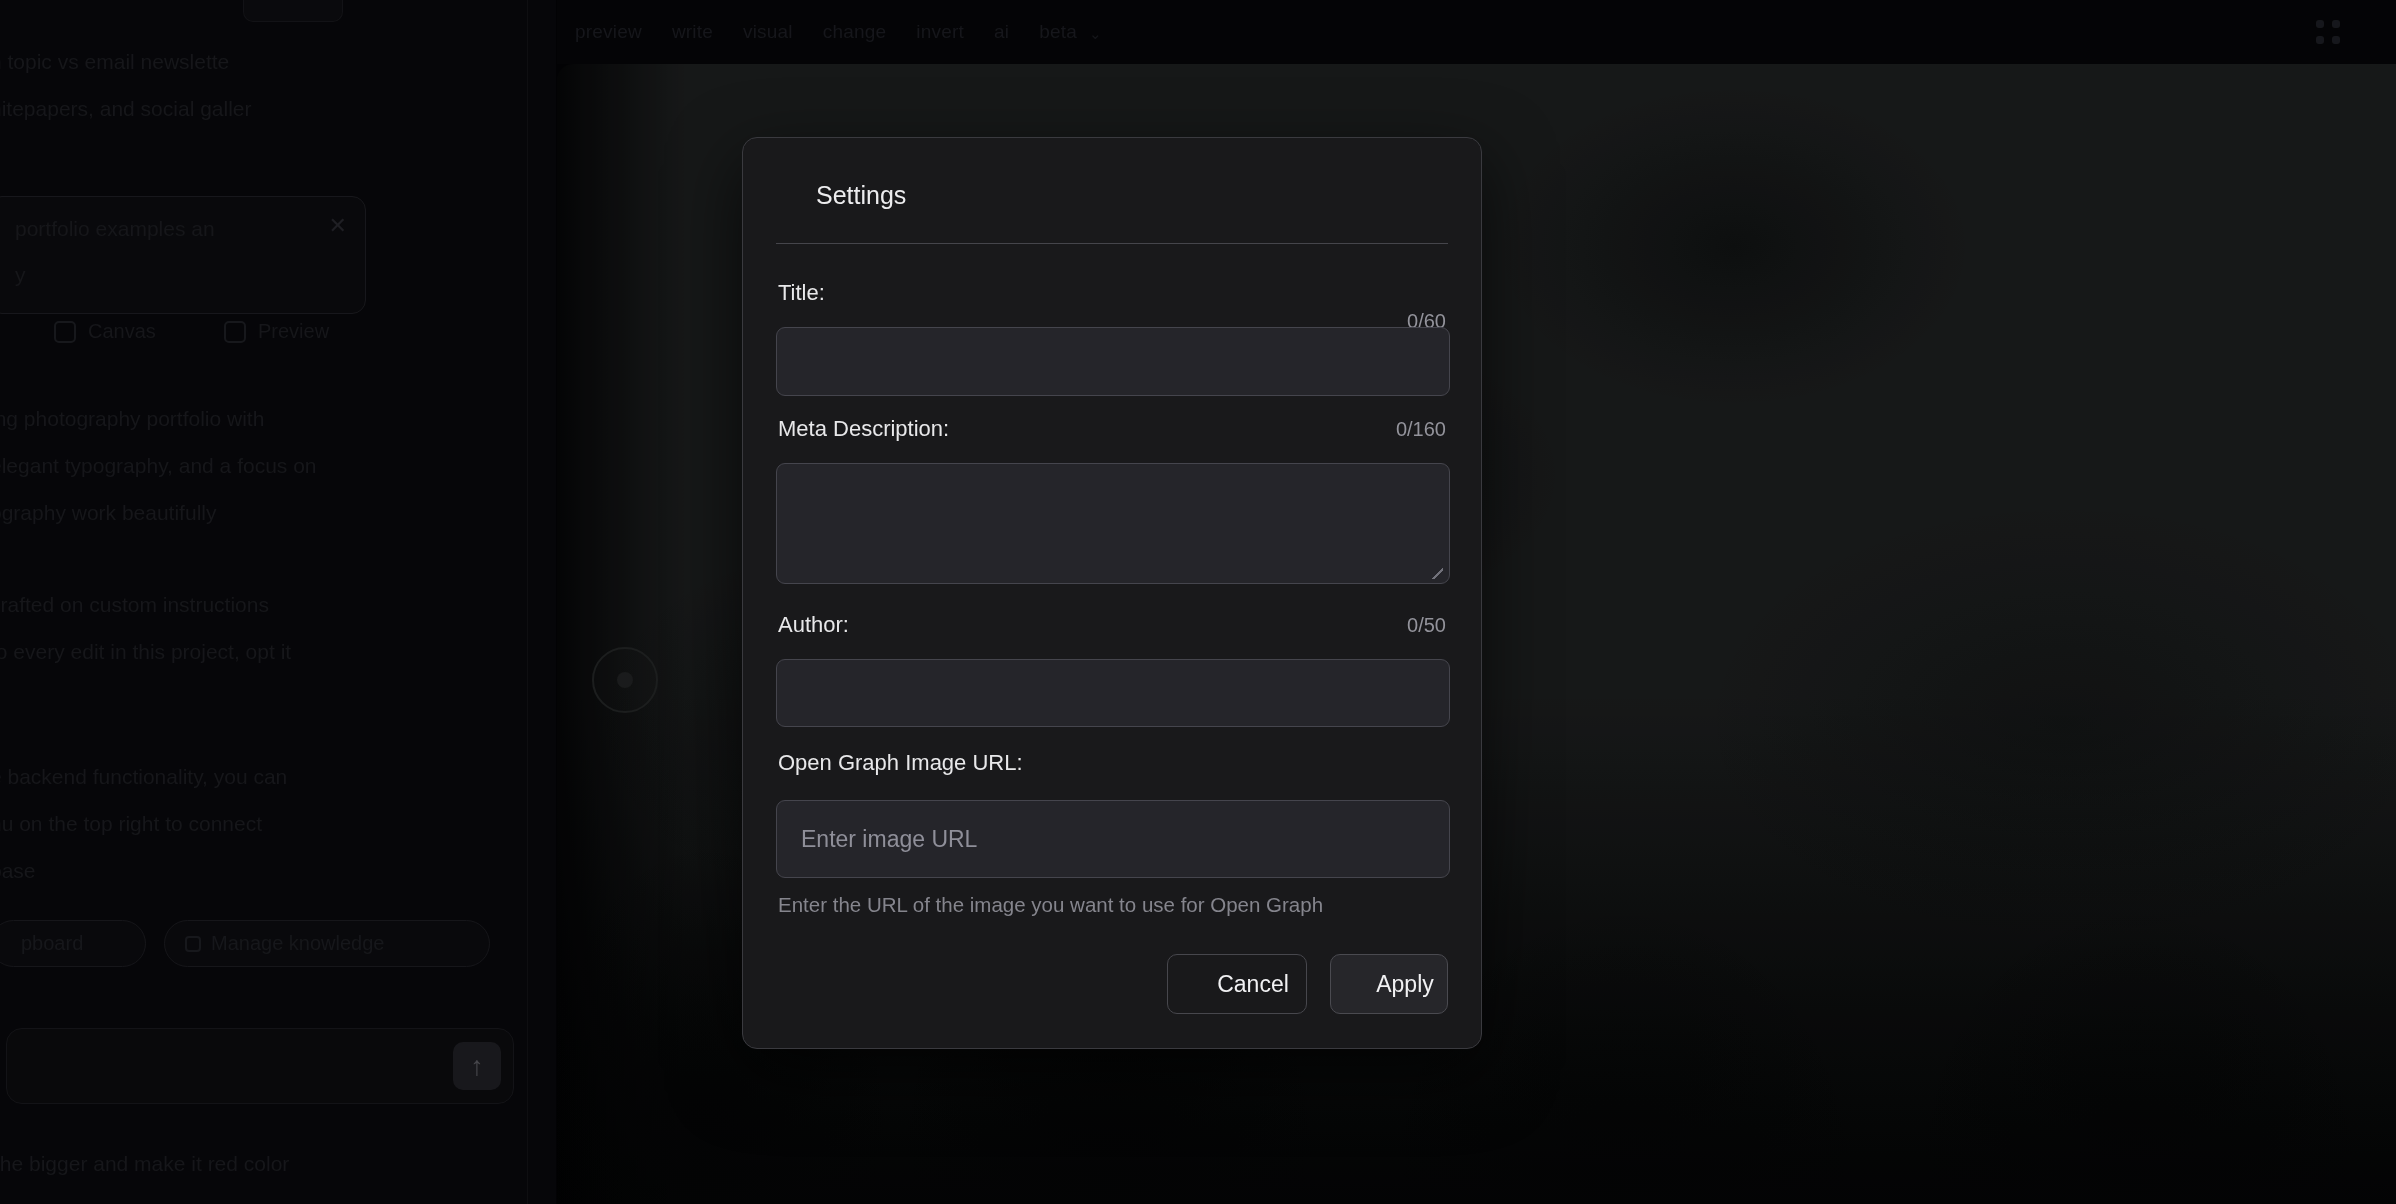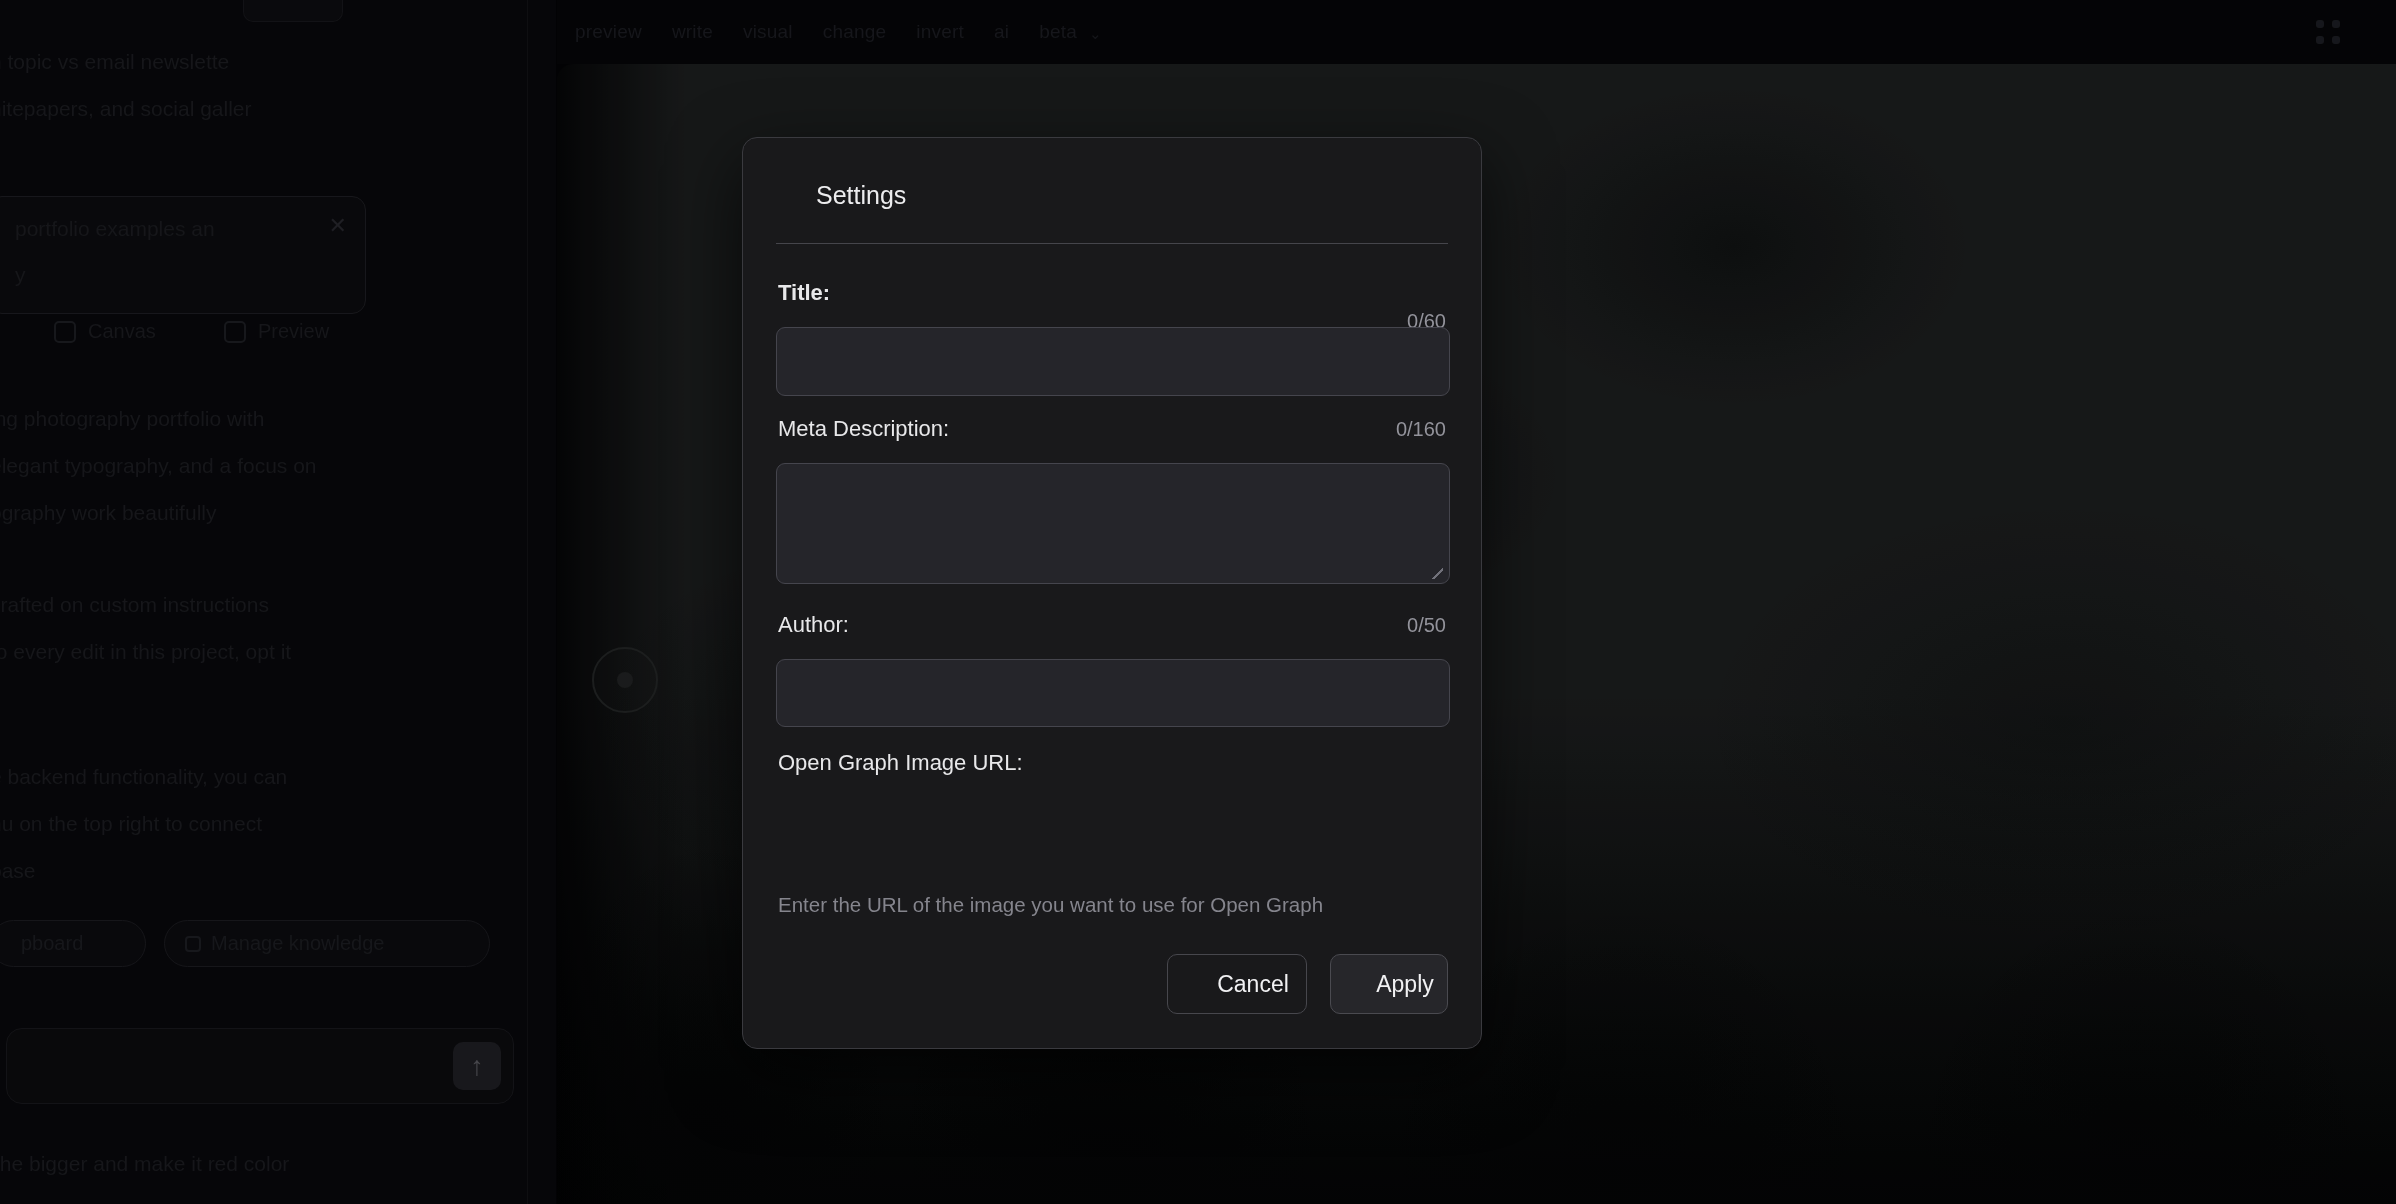--- a/index.html
+++ b/index.html
@@ -146,33 +146,34 @@
   <div id="preview-pane">
     <div id="canvas-ghost"></div>
   </div>
 
   <div id="overlay"></div>
 
   <div id="modal">
     <div id="modal-title">Settings</div>
     <div id="modal-divider"></div>
 
-    <div class="field-label" style="top:142px;font-weight:bold;">Title:</div>
+    <div class="field-label" style="top:142px;">Title:</div>
     <div class="field-counter" style="top:144px;margin-top:28px;">0/60</div>
     <input class="text-input" id="title-input" type="text" style="">
 
     <div class="field-label" style="top:278px;">Meta Description:</div>
     <div class="field-counter" style="top:280px;">0/160</div>
     <textarea id="meta-textarea" style=""></textarea>
     <div id="resize-grip"></div>
 
     <div class="field-label" style="top:474px;">Author:</div>
     <div class="field-counter" style="top:476px;margin-left:12px;">0/50</div>
     <input class="text-input" id="author-input" type="text" style="">
 
     <div class="field-label" style="top:612px;">Open Graph Image URL:</div>
+    <input class="text-input" id="og-input" type="text" placeholder="Enter image URL" style="">
     <div id="og-helper">Enter the URL of the image you want to use for Open Graph</div>
 
     <button class="modal-btn" id="cancel-btn">Cancel</button>
     <button class="modal-btn" id="apply-btn">Apply</button>
   </div>
 
 </div>
 
 </body></html>

